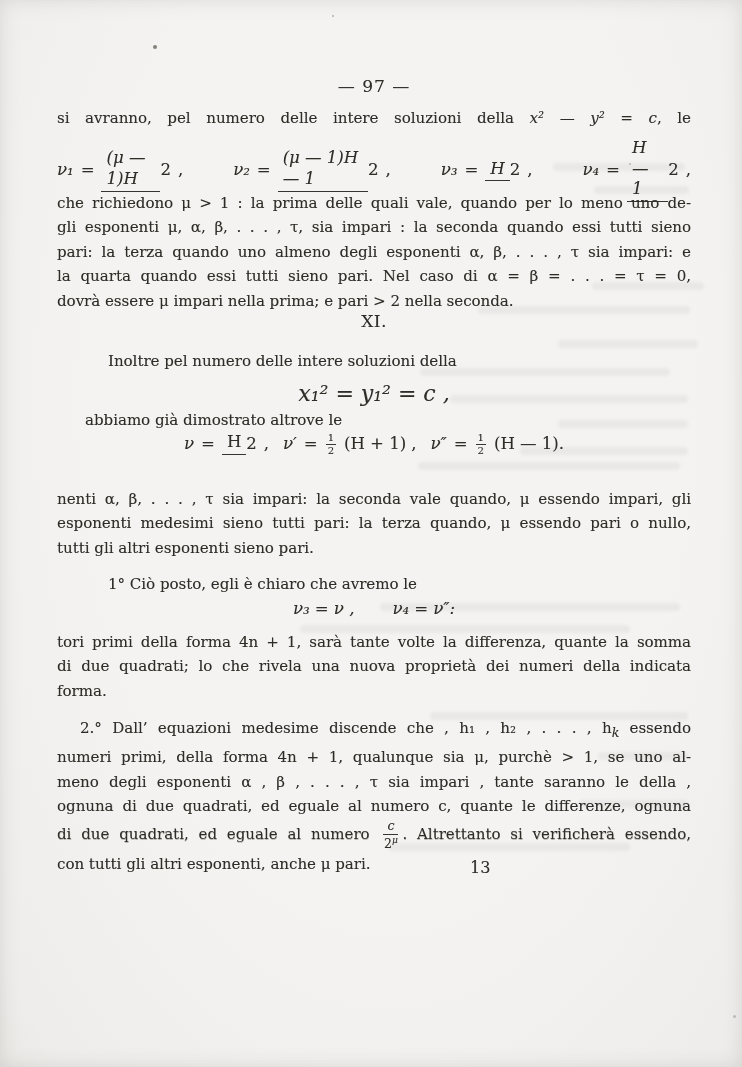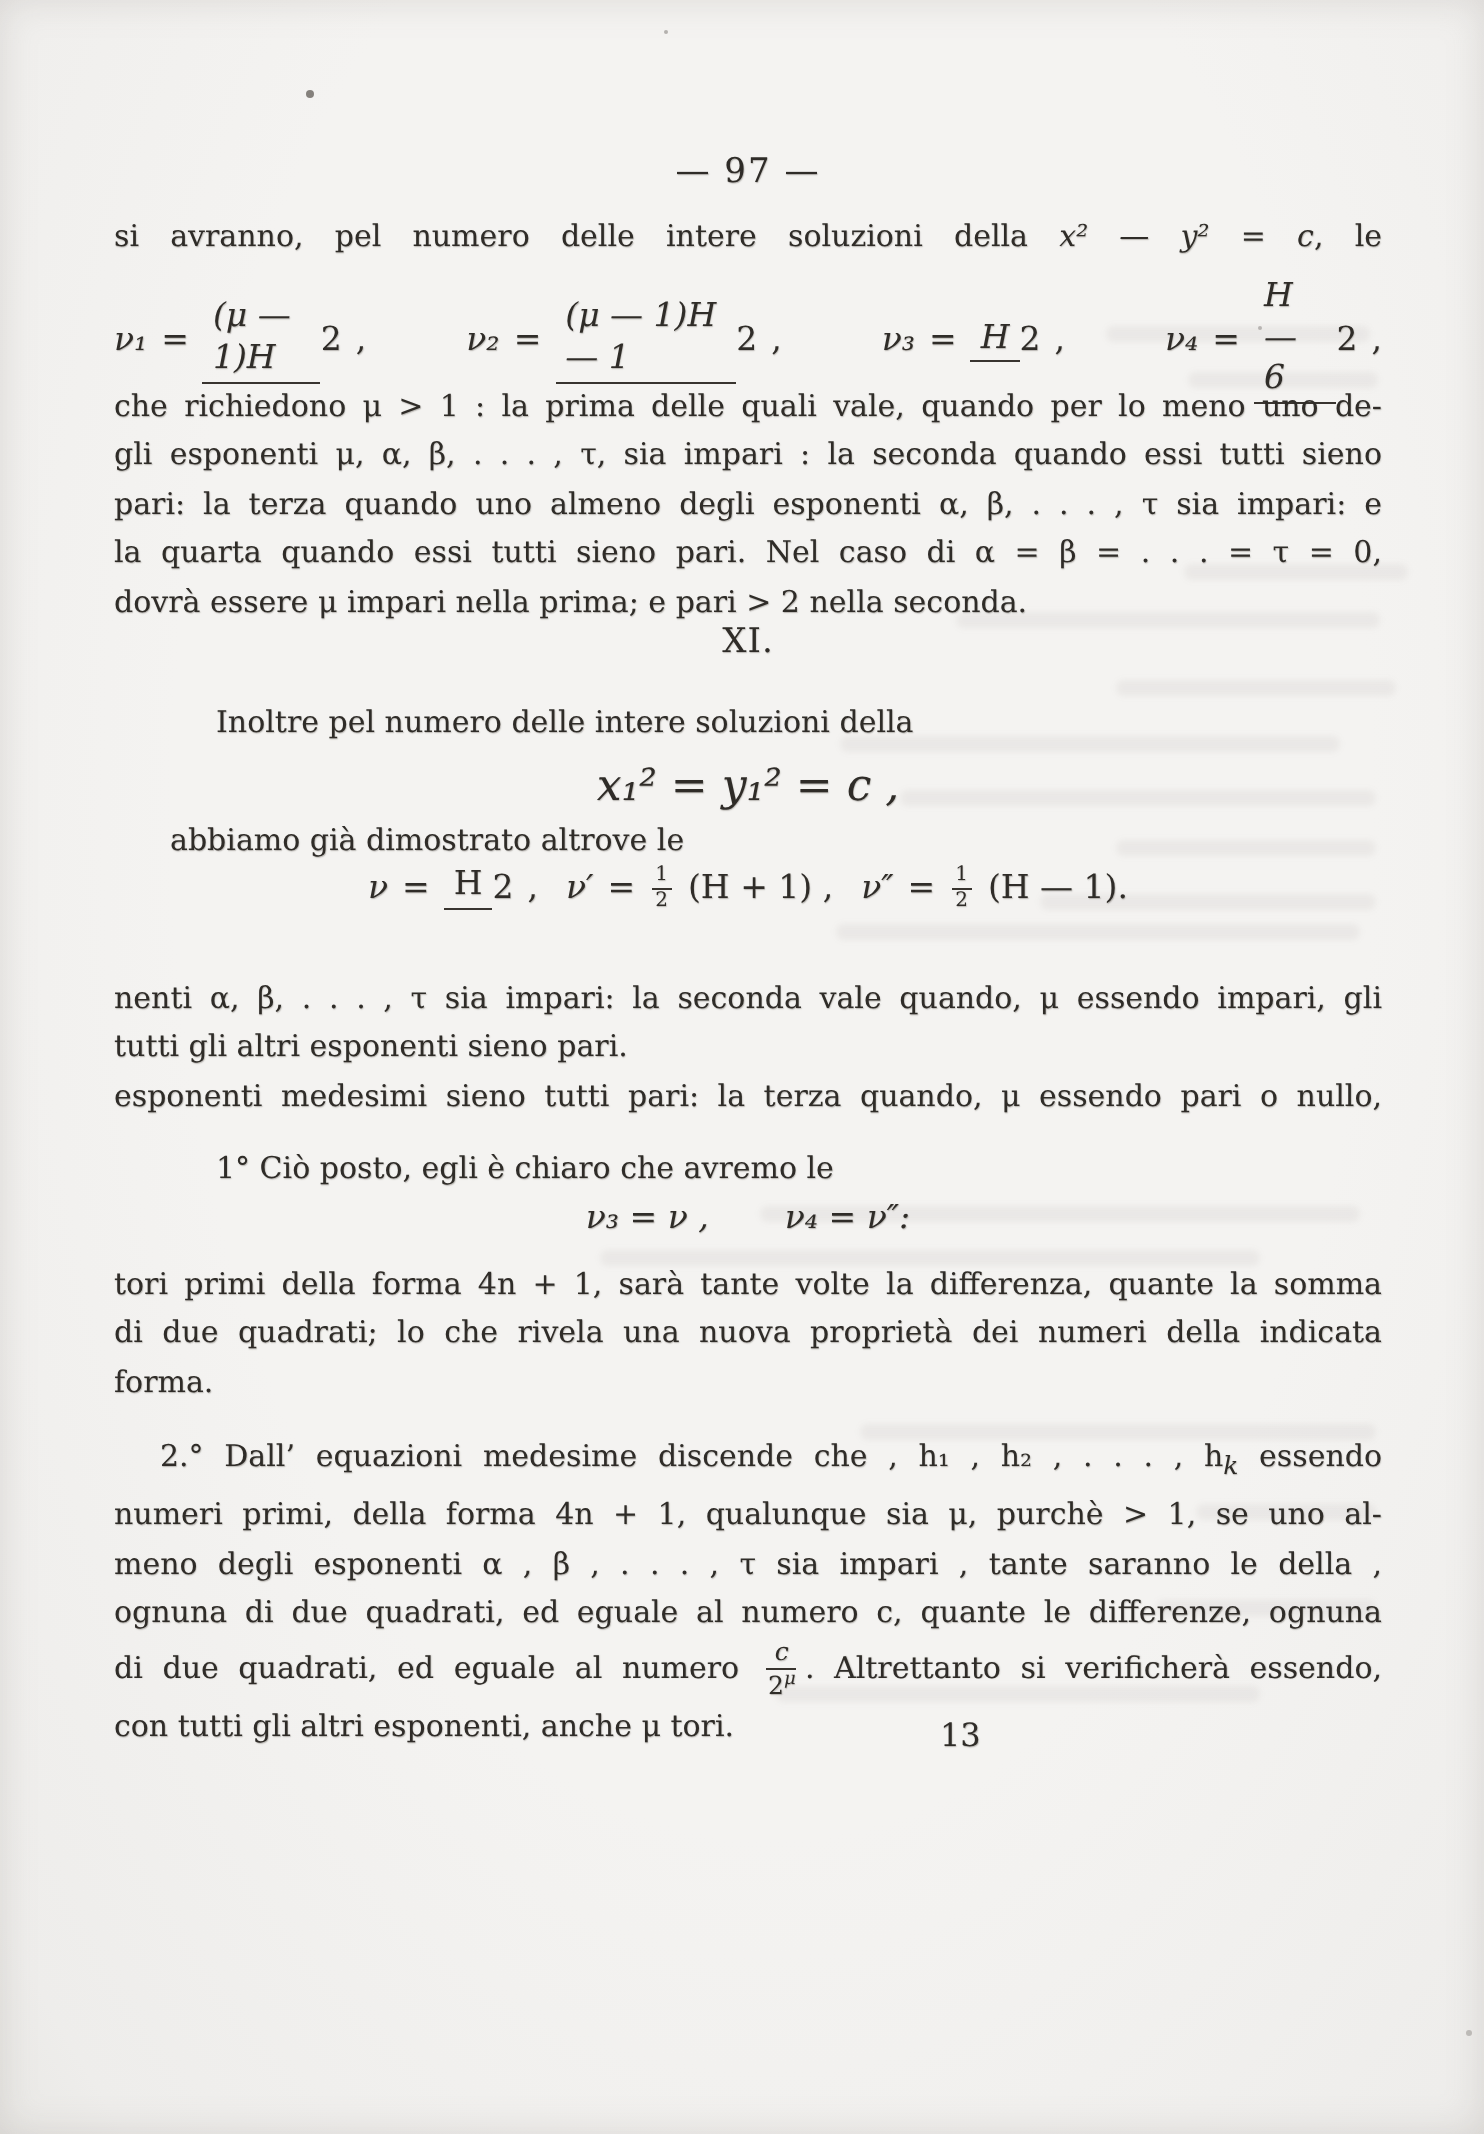--- a/index.html
+++ b/index.html
@@ -105,21 +105,21 @@
       <span class="frac">
           <span class="num it">H</span>
           <span class="den">2</span>
         </span>
       <span class="sep">,</span>
     </span>
     <span class="fterm">
       <span class="it">ν₄</span>
       <span>=</span>
       <span class="frac">
-          <span class="num it">H — 6</span>
+          <span class="num it">H — 1</span>
           <span class="den">2</span>
         </span>
       <span>,</span>
     </span>
   </div>
 
   <div class="blk para ink" style="top:191px;">
     <div class="jline">che richiedono μ &gt; 1 : la prima delle quali vale, quando per lo meno uno de-</div>
     <div class="jline">gli esponenti μ, α, β, . . . , τ, sia impari : la seconda quando essi tutti sieno</div>
     <div class="jline">pari: la terza quando uno almeno degli esponenti α, β, . . . , τ sia impari: e</div>
@@ -164,22 +164,22 @@
       <span class="sfrac">
           <span class="n">1</span>
           <span>2</span>
         </span>
       <span>(H — 1).</span>
     </span>
   </div>
 
   <div class="blk para ink" style="top:487px;">
     <div class="jline">nenti α, β, . . . , τ sia impari: la seconda vale quando, μ essendo impari, gli</div>
+    <div class="jline">esponenti medesimi sieno tutti pari: la terza quando, μ essendo pari o nullo,</div>
     <div class="jline last">tutti gli altri esponenti sieno pari.</div>
-    <div class="jline">esponenti medesimi sieno tutti pari: la terza quando, μ essendo pari o nullo,</div>
   </div>
 
   <div class="blk para ink" style="top:572px;">
     <div class="lline indent">1° Ciò posto, egli è chiaro che avremo le</div>
   </div>
 
   <div class="blk center it ink" style="top:599px; font-size:16.5px;">
     <span>ν₃ = ν ,</span><span style="display:inline-block; width:38px;"></span><span>ν₄ = ν″:</span>
   </div>
 
@@ -191,18 +191,18 @@
 
   <div class="blk para ink" style="top:716px;">
     <div class="jline indent"><span>2.° Dall’ equazioni medesime discende che , h₁ , h₂ , . . . , h</span><sub class="it">k</sub><span> essendo</span></div>
     <div class="jline">numeri primi, della forma 4n + 1, qualunque sia μ, purchè &gt; 1, se uno al-</div>
     <div class="jline">meno degli esponenti α , β , . . . , τ sia impari , tante saranno le della ,</div>
     <div class="jline">ognuna di due quadrati, ed eguale al numero c, quante le differenze, ognuna</div>
     <div class="jline"><span>di due quadrati, ed eguale al numero </span><span class="ifrac">
           <span class="inum it">c</span>
           <span class="iden"><span>2</span><sup>μ</sup></span>
         </span><span>. Altrettanto si verificherà essendo,</span></div>
-    <div class="jline last">con tutti gli altri esponenti, anche μ tori.</div>
+    <div class="jline last">con tutti gli altri esponenti, anche μ pari.</div>
   </div>
 
   <div class="blk sig ink" style="top:858px; left:470px; width:60px;">13</div>
 
 </div>
 
 </body></html>

